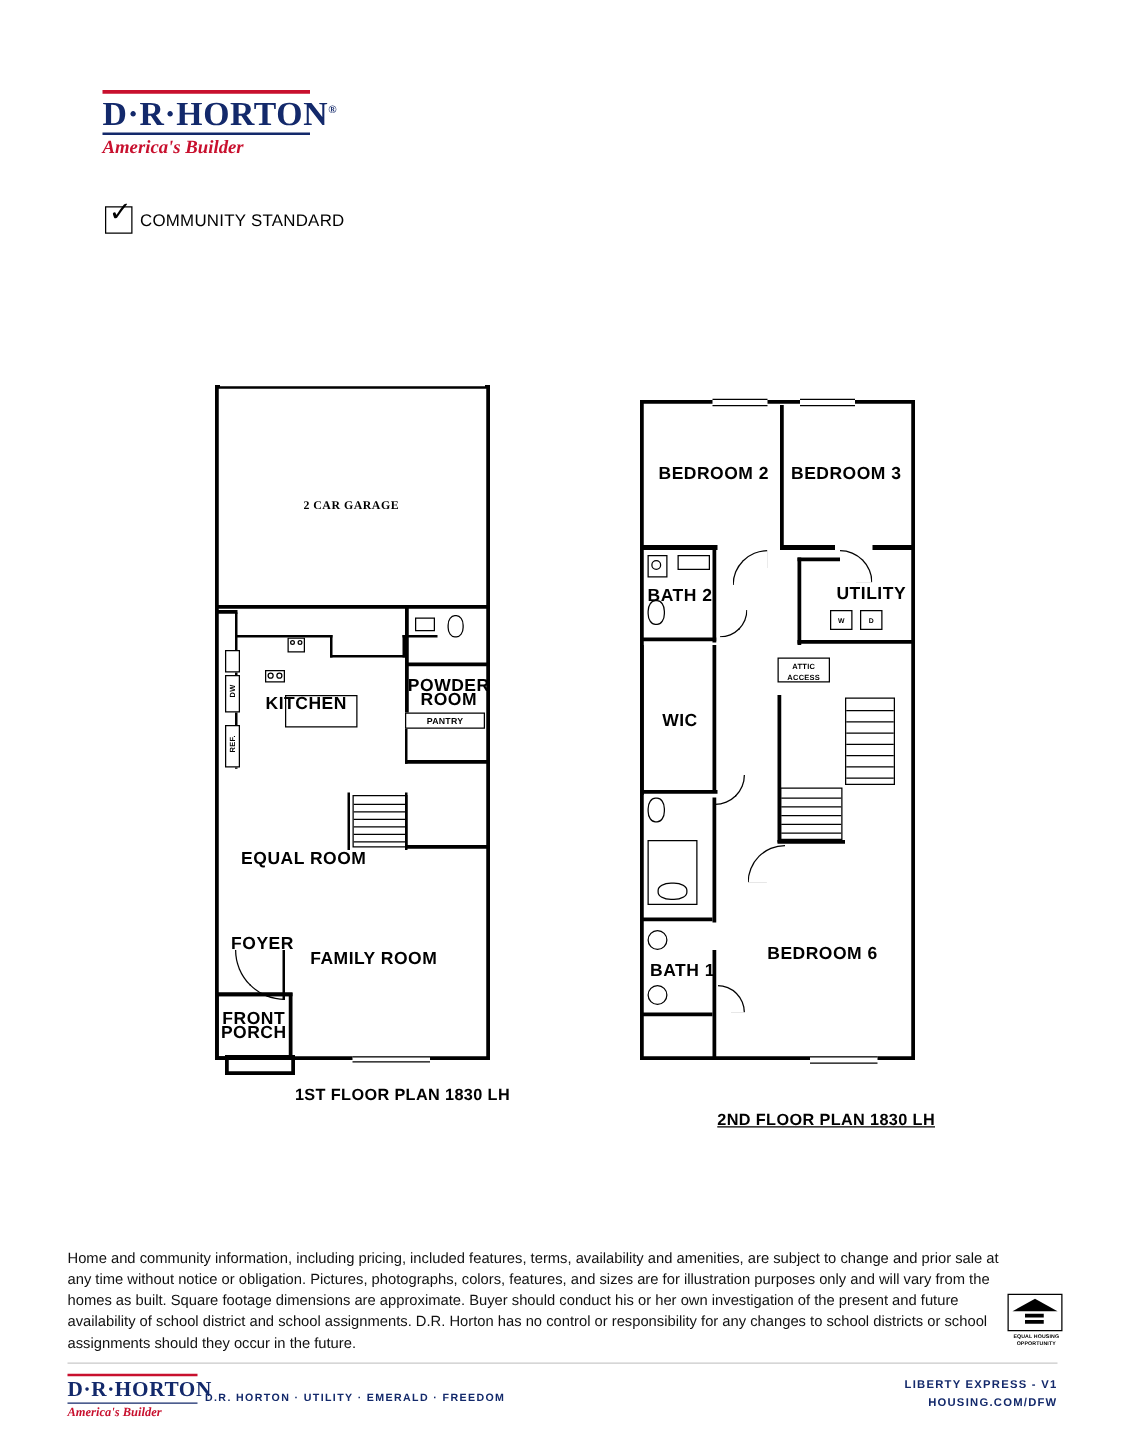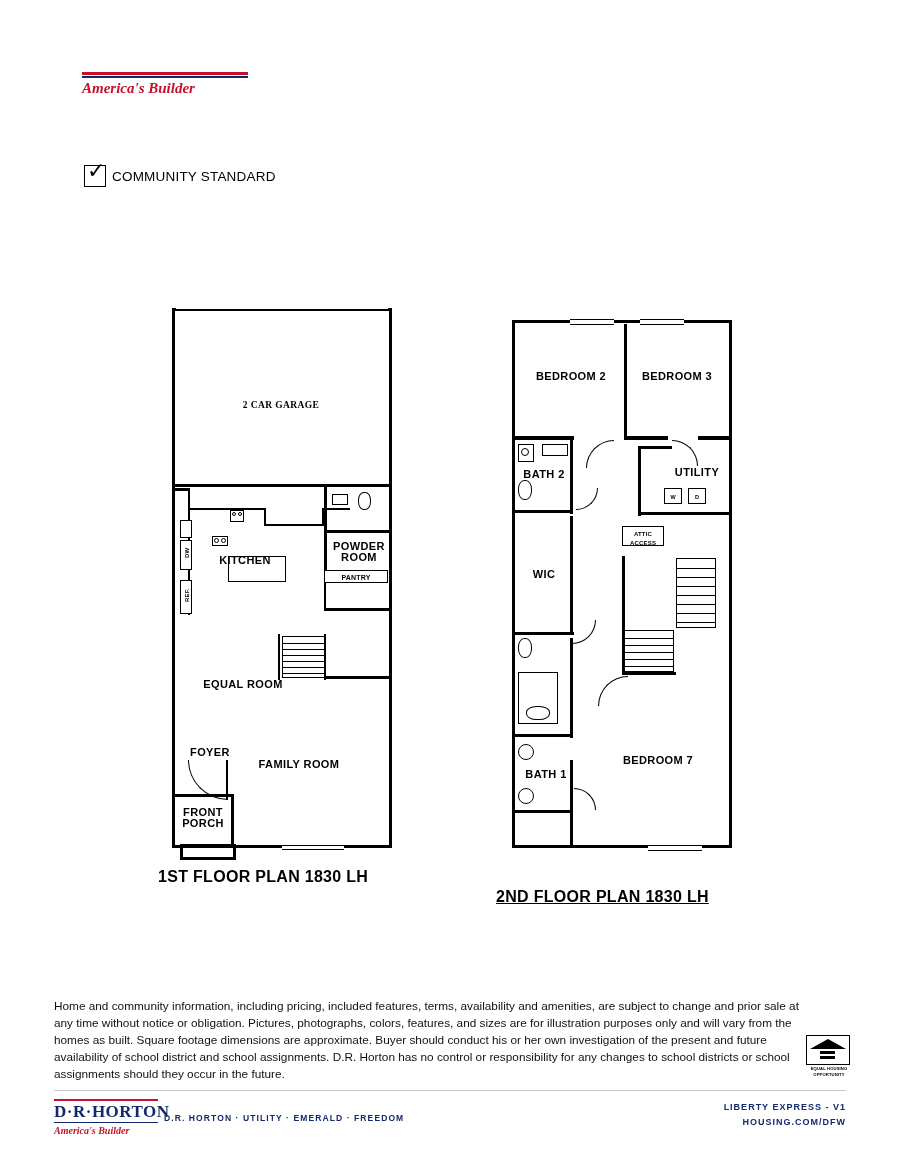--- a/index.html
+++ b/index.html
@@ -86,22 +86,22 @@
     font-size: 13.5px;
     letter-spacing: 0.2px;
   }
 
   
   .plan {
     position: absolute;
   }
   .plan-caption {
     position: absolute;
-    text-align: left;
-    font-size: 16px;
+    text-align: right;
+    font-size: 13px;
     font-weight: bold;
     letter-spacing: 0.3px;
     white-space: nowrap;
   }
   
   .wall {
     position: absolute;
     background: #000;
   }
   .wallbox {
@@ -109,21 +109,21 @@
     border: 3px solid #000;
     box-sizing: border-box;
     background: transparent;
   }
   .thin {
     position: absolute;
     background: #000;
   }
   .room-label {
     position: absolute;
-    font-size: 11px;
+    font-size: 14px;
     font-weight: bold;
     letter-spacing: 0.4px;
     white-space: nowrap;
     text-align: center;
     color: #000;
   }
   .room-label.big {
     font-size: 9.5px;
   }
   .fixture {
@@ -269,20 +269,21 @@
     letter-spacing: 1px;
     color: #13296b;
     line-height: 1.7;
   }
 </style>
 </head>
 <body>
 
 <div id="header-logo">
   <div class="logo-rule-top"></div>
+  <div class="logo-word"><span>D·R·HORTON</span><sup>®</sup></div>
   <div class="logo-rule-bottom"></div>
   <div class="logo-tag">America's Builder</div>
 </div>
 
 <div id="community-standard">
   <div class="chk-box">
     <span class="chk-mark">✓</span>
   </div>
   <div class="cs-label">COMMUNITY STANDARD</div>
 </div>
@@ -432,21 +433,21 @@
   <div class="fixture oval" style="left:14px; top:386px; width:24px; height:14px;"></div>
   <div class="wall" style="left:0; top:414px; width:58px; height:3px;"></div>
   <div class="room-label" style="left:4px; top:448px; width:60px;text-align:center;">BATH 1</div>
   <div class="fixture round" style="left:6px; top:424px; width:16px; height:16px;"></div>
   <div class="fixture round" style="left:6px; top:468px; width:16px; height:16px;"></div>
   <div class="wall" style="left:0; top:490px; width:58px; height:3px;"></div>
   <div class="wall" style="left:58px; top:440px; width:3px; height:88px;"></div>
   <div class="doorarc" style="left:62px; top:468px; width:22px; height:22px; border-radius:0 22px 0 0; border-bottom:none; border-left:none;"></div>
 
   <div class="doorarc" style="left:86px; top:356px; width:30px; height:30px; border-radius:30px 0 0 0; border-bottom:none; border-right:none;"></div>
-  <div class="room-label" style="left:90px; top:434px; width:112px;">BEDROOM 7</div>
+  <div class="room-label" style="left:90px; top:434px; width:112px;">BEDROOM 6</div>
   <div style="position:absolute; left:136px; top:525px; width:54px; height:4px; background:#fff; border-top:1px solid #000; border-bottom:1px solid #000;"></div>
 
   <div class="plan-caption" style="left:-16px; top:568px; width:252px;text-decoration:underline;">2ND FLOOR PLAN 1830 LH</div>
 </div>
 
 <div id="disclaimer">Home and community information, including pricing, included features, terms, availability and amenities, are subject to change and prior sale at any time without notice or obligation. Pictures, photographs, colors, features, and sizes are for illustration purposes only and will vary from the homes as built.  Square footage dimensions are approximate. Buyer should conduct his or her own investigation of the present and future availability of school district and school assignments.  D.R. Horton has no control or responsibility for any changes to school districts or school assignments should they occur in the future.</div>
 
 <div id="eho">
   <div class="eho-house">
     <div class="eho-roof"></div>

